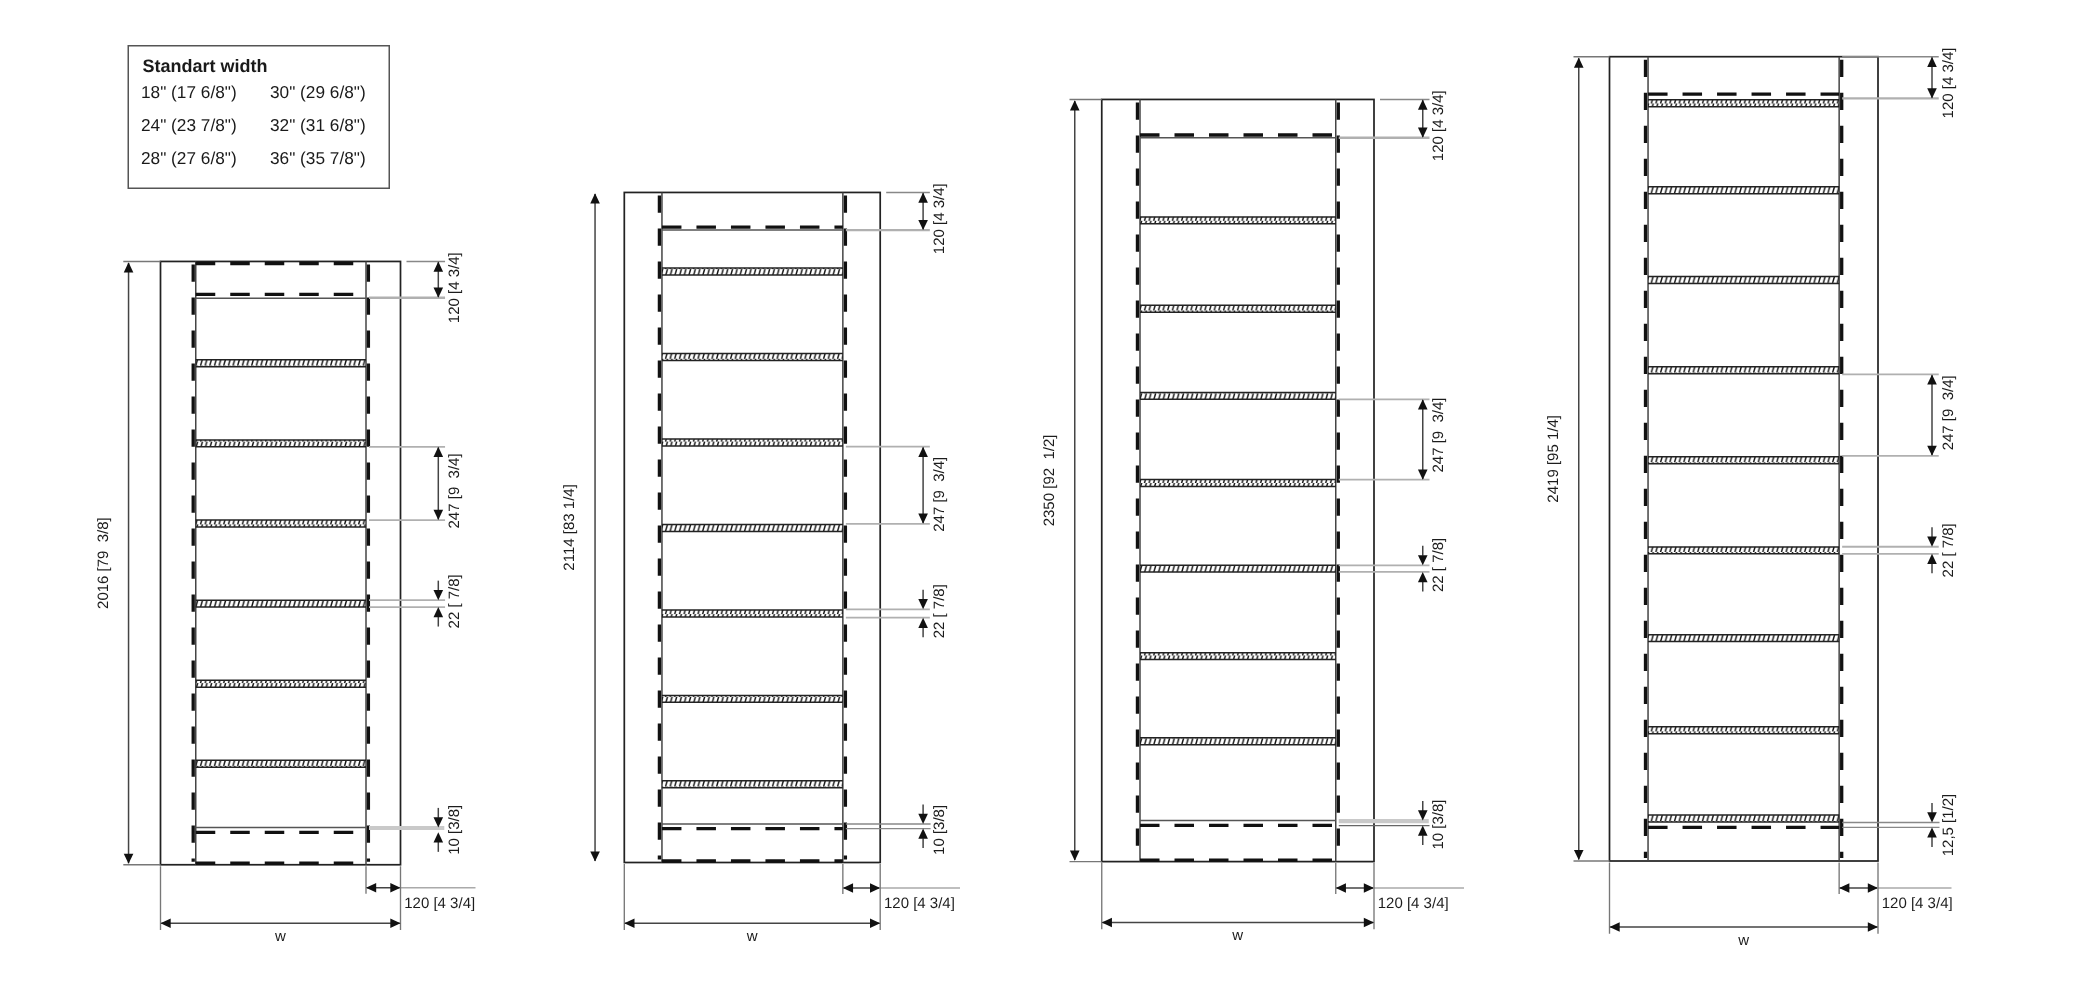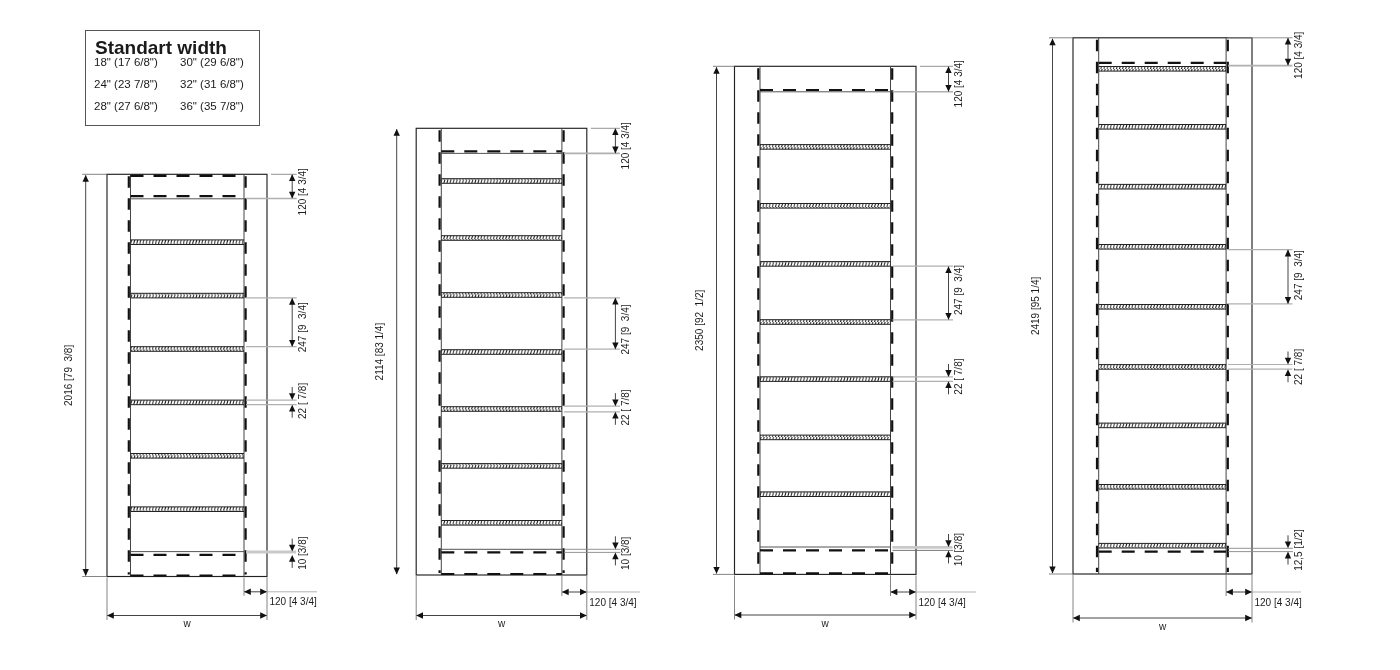--- a/index.html
+++ b/index.html
@@ -1,17 +1,17 @@
 <!DOCTYPE html>
 <html><head><meta charset="utf-8">
 <style>
 html,body{margin:0;padding:0;background:#fff;width:1400px;height:670px;overflow:hidden}
 svg text{font-family:"Liberation Sans",sans-serif}
 .box{position:absolute;left:85px;top:30px;width:173px;height:94px;border:1px solid #555;font-family:"Liberation Sans",sans-serif;color:#1a1a1a}
-.bt{position:absolute;left:9px;top:6px;font-size:19px;font-weight:bold}
+.bt{position:absolute;left:9px;top:6px;font-size:12px;font-weight:bold}
 .r{position:absolute;font-size:11.5px;white-space:pre}
 </style></head>
 <body>
 <div style="position:relative;width:1400px;height:670px">
 <svg width="1400" height="670" viewBox="0 0 1400 670" style="position:absolute;left:0;top:0">
 <defs>
 <pattern id="h" width="3.1" height="4.6" patternUnits="userSpaceOnUse">
 <path d="M0.2,5.1 L1.8,-0.5 M3.3,5.1 L4.9,-0.5" stroke="#111" stroke-width="0.95" fill="none"></path>
 </pattern>
 </defs>

